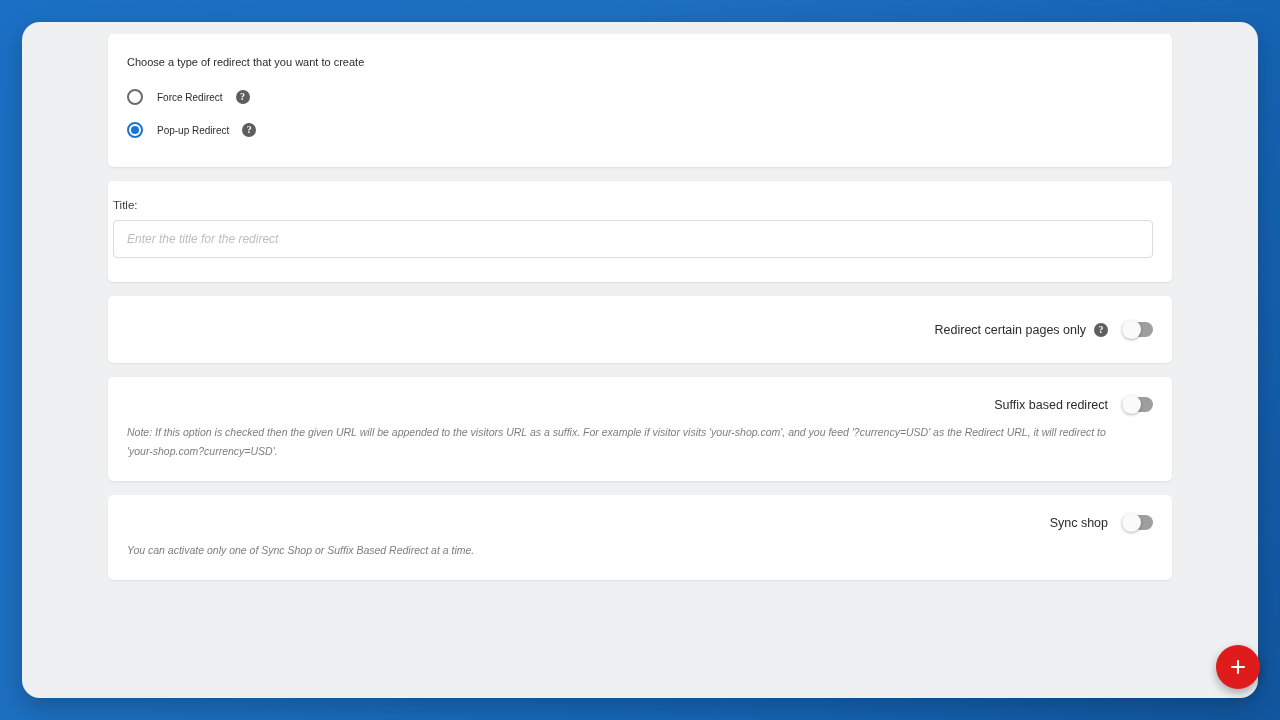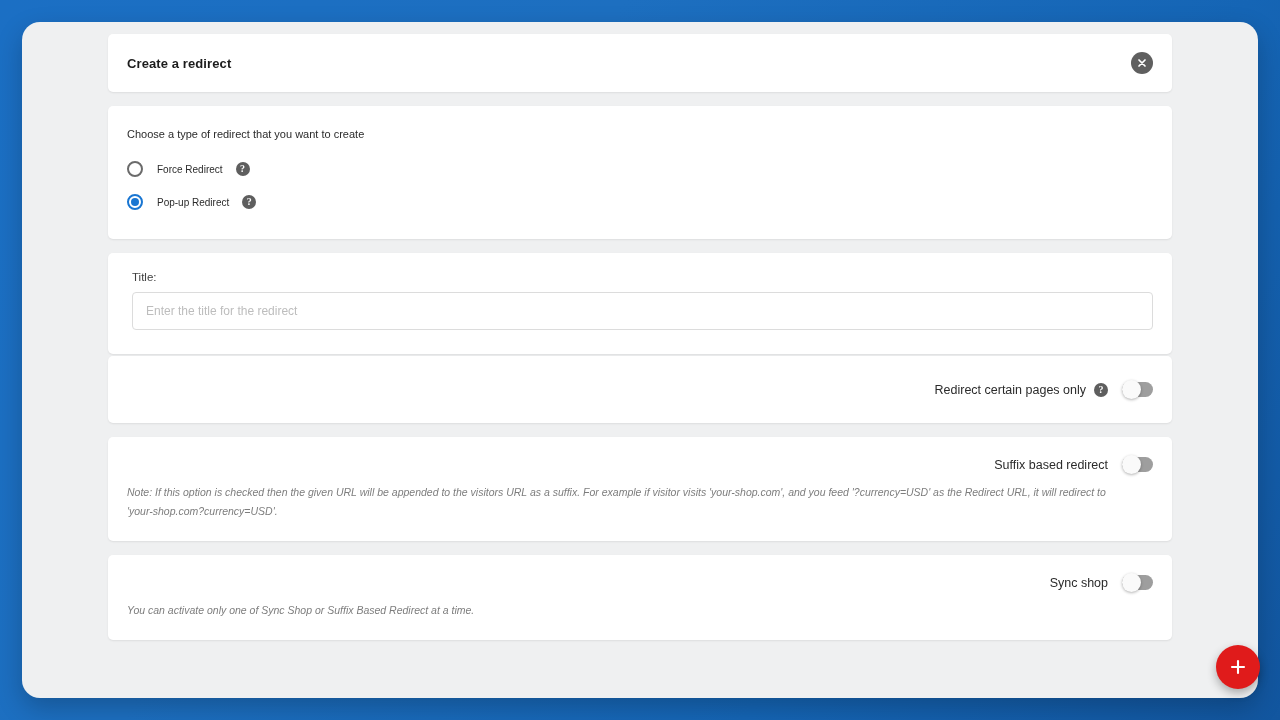--- a/index.html
+++ b/index.html
@@ -139,41 +139,42 @@
     text-align: center;
     display: inline-block;
     flex: 0 0 auto;
     cursor: pointer;
     vertical-align: middle;
     font-family: "Liberation Serif", serif;
   }
 
   
   .card-title-field {
-    padding: 18px 19px 24px 24px;
-    margin-bottom: 2px;
+    padding: 18px 19px 24px 5px;
+    margin-bottom: 14px;
   }
 
   .field-label {
     font-size: 11.5px;
     color: #404040;
     margin-bottom: 9px;
   }
 
   .text-input {
     width: 100%;
     height: 38px;
     border: 1px solid #dcdcdc;
     border-radius: 4px;
     padding: 0 13px;
     font-size: 12px;
     font-family: "Liberation Sans", sans-serif;
     color: #333;
     background: #fff;
     outline: none;
+    font-style: italic;
   }
   .text-input::placeholder { color: #bdbdbd; }
 
   
   .card-toggle {
     padding: 20px 19px 20px 19px;
     margin-bottom: 14px;
   }
 
   .toggle-head {
@@ -244,28 +245,20 @@
     cursor: pointer;
     z-index: 20;
   }
 </style>
 </head>
 <body>
 
 <div class="page-surface">
   <div class="page-scroll">
 
-    <div class="card card-header">
-      <div class="header-title">Create a redirect</div>
-      <div class="close-icon">
-        <svg width="12" height="12" viewBox="0 0 12 12" aria-hidden="true">
-          <path d="M3 3 L9 9 M9 3 L3 9" stroke="#ffffff" stroke-width="1.7" stroke-linecap="round"></path>
-        </svg>
-      </div>
-    </div>
 
     <div class="card card-type">
       <div class="section-label">Choose a type of redirect that you want to create</div>
 
       <div class="radio-row">
         <span class="radio"></span>
         <span class="radio-label">Force Redirect</span>
         <span class="help-icon">?</span>
       </div>
 

